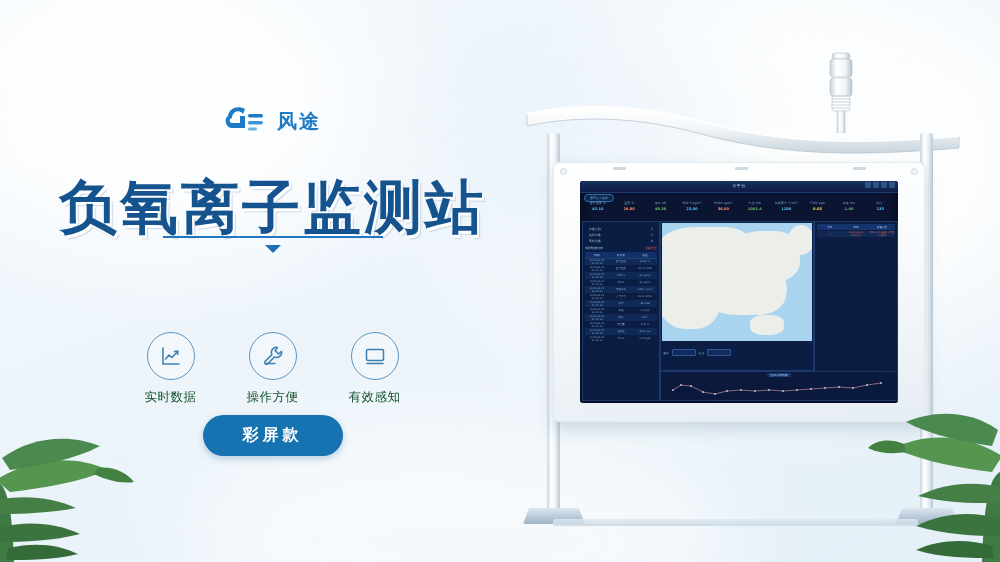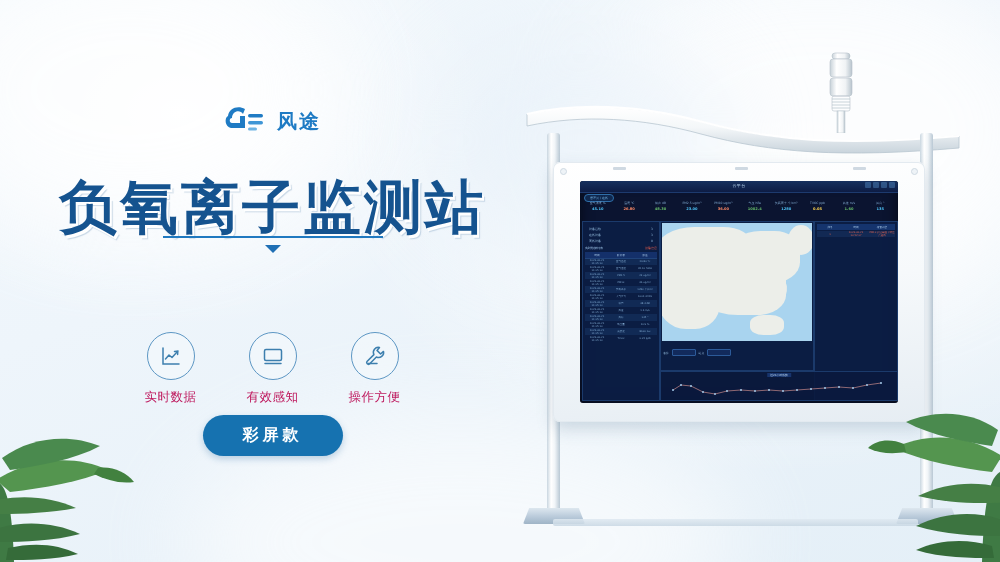--- a/index.html
+++ b/index.html
@@ -39,21 +39,21 @@
     border-top:8px solid #1f6fb4;margin-top:7px;}
 
   .subtitle{position:absolute;left:0;right:0;top:256px;text-align:center;color:#2c3f56;
     font-size:19.5px;line-height:30px;letter-spacing:.5px;
     font-family:"DejaVu Sans","Liberation Sans",sans-serif;}
 
   .features{position:absolute;left:0;right:0;top:332px;display:flex;justify-content:center;gap:26px;}
   .feature{width:76px;text-align:center;}
   .f-circle{width:46px;height:46px;border-radius:50%;border:1.6px solid #5d97c4;
     margin:0 auto 9px;display:flex;align-items:center;justify-content:center;background:rgba(255,255,255,.25);}
-  .f-label{font-size:12.5px;color:#be185d;letter-spacing:.5px;
+  .f-label{font-size:12.5px;color:#14532d;letter-spacing:.5px;
     font-family:"DejaVu Sans","Liberation Sans",sans-serif;}
 
   .cta{position:absolute;left:0;right:0;top:415px;display:flex;justify-content:center;}
   .cta-btn{background:#1672b0;color:#fff;border:none;border-radius:22px;
     padding:10px 40px;font-size:16px;font-weight:700;letter-spacing:4px;cursor:pointer;
     font-family:"DejaVu Sans","Liberation Sans",sans-serif;
     box-shadow:0 3px 7px rgba(20,90,150,.25);}
 
   
   .kiosk{position:absolute;left:505px;top:45px;width:470px;height:490px;}
@@ -180,35 +180,35 @@
           <path d="M15.5 7.5 L18.8 7.2 L18.6 10.5" stroke-linecap="round"></path>
         </svg>
       </div>
       <div class="f-label">实时数据</div>
     </div>
 
 
     <div class="feature">
       <div class="f-circle">
         <svg width="24" height="24" viewBox="0 0 24 24" fill="none" stroke="#3d7fae" stroke-width="1.5">
+          <path d="M16.5 3.5 a5 5 0 0 0-5.6 7.1 L4 17.5 a1.8 1.8 0 0 0 2.5 2.5 L13.4 13 a5 5 0 0 0 7.1-5.6 L17.6 10 L14 6.4 Z" stroke-linejoin="round"></path>
+          <path d="M5 19.5 L14 19.5" stroke-linecap="round"></path>
+        </svg>
+      </div>
+      <div class="f-label">操作方便</div>
+    </div>
+
+    <div class="feature">
+      <div class="f-circle">
+        <svg width="24" height="24" viewBox="0 0 24 24" fill="none" stroke="#3d7fae" stroke-width="1.5">
           <rect x="3.5" y="5.5" width="17" height="11" rx="1.5"></rect>
           <path d="M4 19.5 L20 19.5" stroke-linecap="round"></path>
         </svg>
       </div>
       <div class="f-label">有效感知</div>
-    </div>
-
-    <div class="feature">
-      <div class="f-circle">
-        <svg width="24" height="24" viewBox="0 0 24 24" fill="none" stroke="#3d7fae" stroke-width="1.5">
-          <path d="M16.5 3.5 a5 5 0 0 0-5.6 7.1 L4 17.5 a1.8 1.8 0 0 0 2.5 2.5 L13.4 13 a5 5 0 0 0 7.1-5.6 L17.6 10 L14 6.4 Z" stroke-linejoin="round"></path>
-          <path d="M5 19.5 L14 19.5" stroke-linecap="round"></path>
-        </svg>
-      </div>
-      <div class="f-label">操作方便</div>
     </div>
   </div>
 
   <div class="cta">
     <button class="cta-btn">彩屏款</button>
   </div>
 </div>
 
 <div class="kiosk">
 

